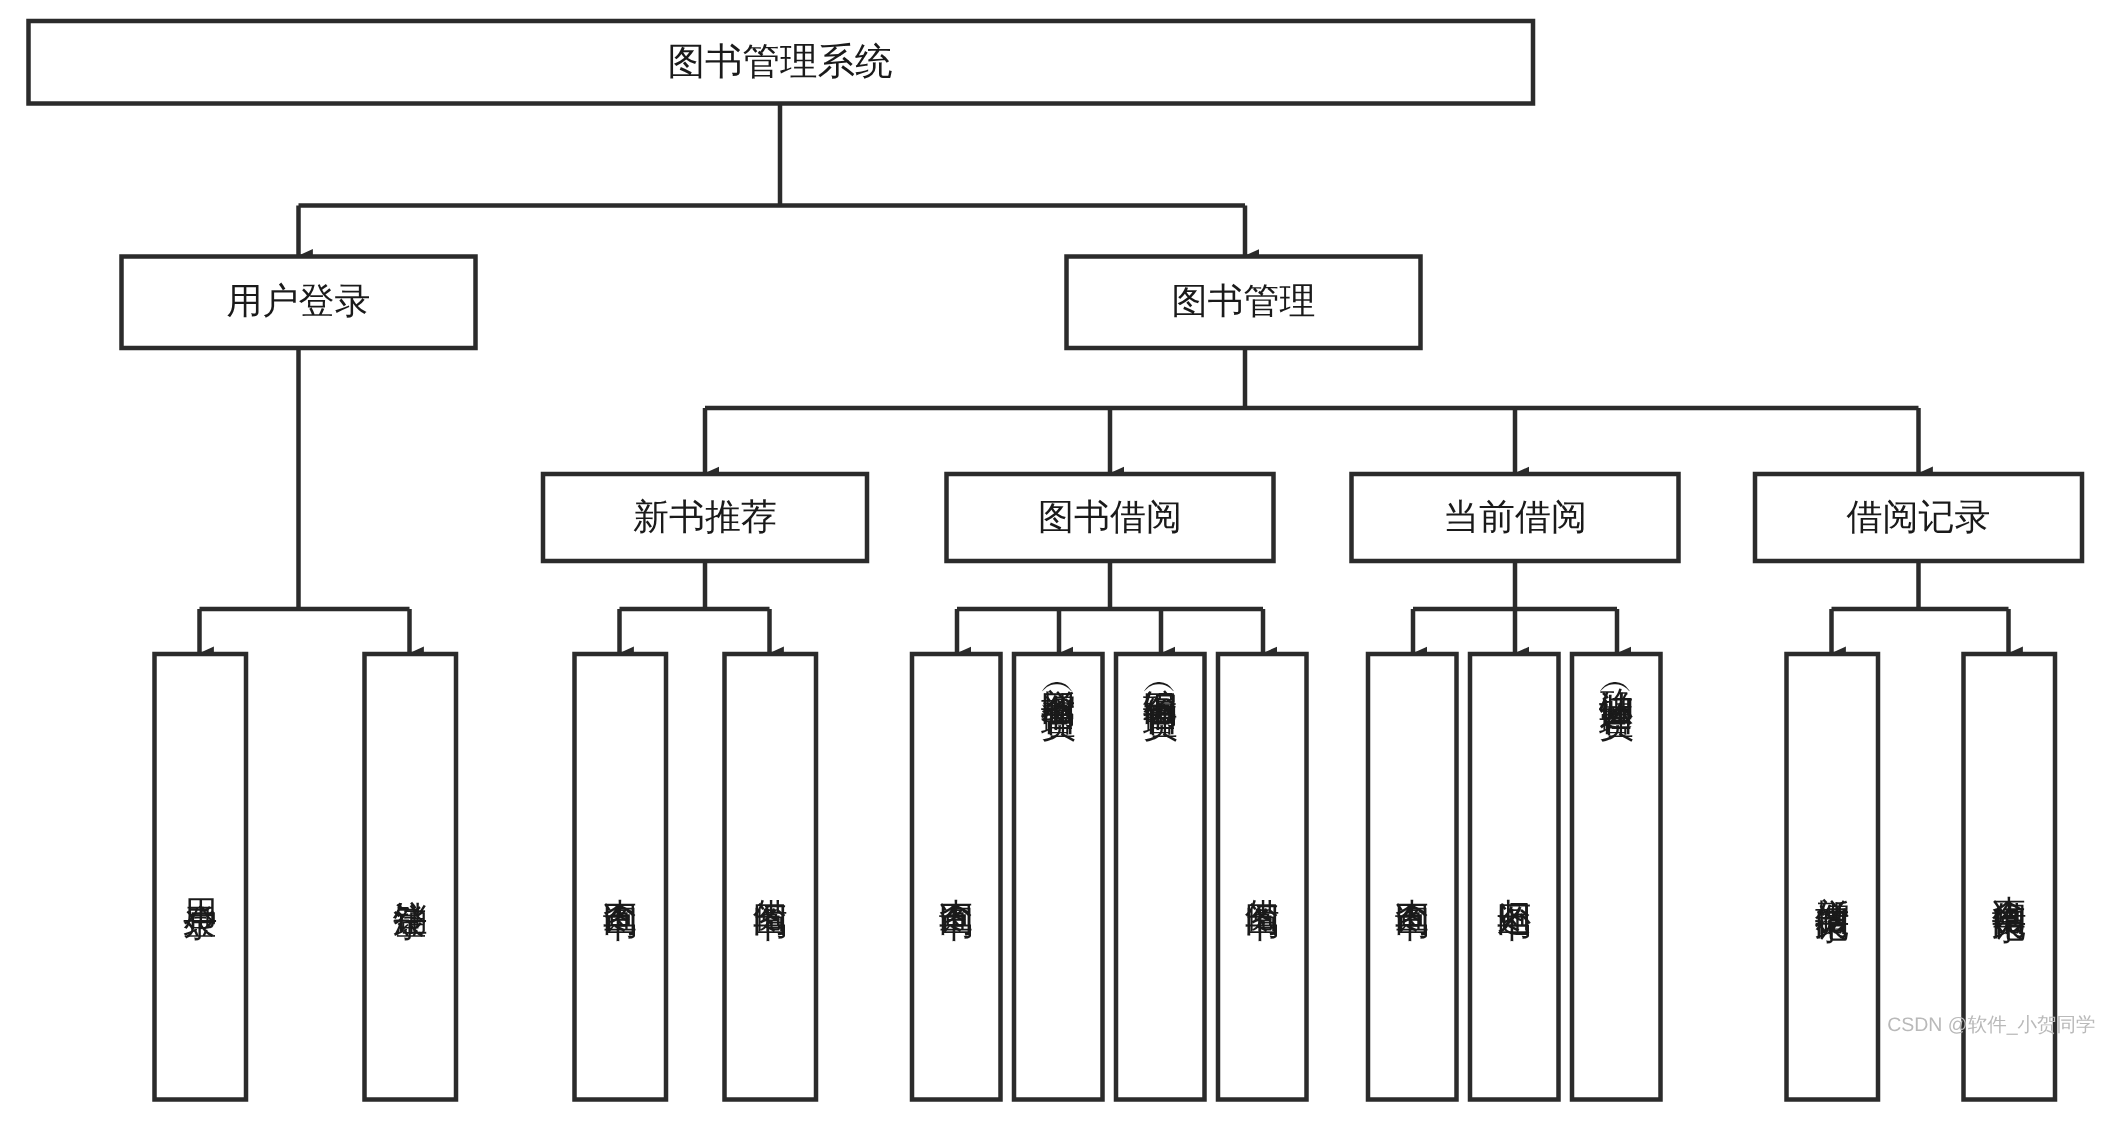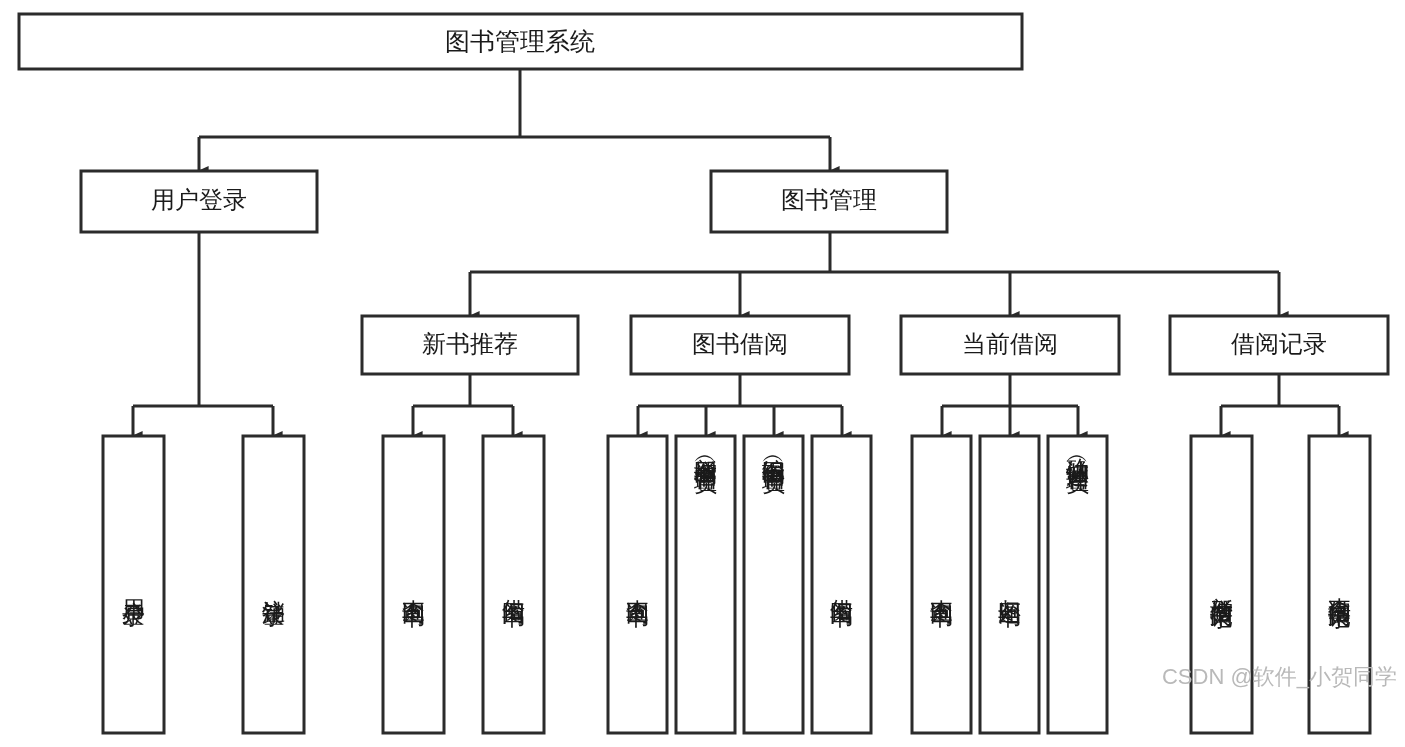--- a/index.html
+++ b/index.html
@@ -38,21 +38,21 @@
     line-height:1.0;
     color:#1a1a1a;
     white-space:nowrap;
     letter-spacing:2px;
   }
   .watermark{
     position:absolute;
     right:8px;
     bottom:6px;
     font-family:"Liberation Sans","DejaVu Sans",sans-serif;
-    font-size:22px;
+    font-size:13px;
     color:#b9b9b9;
     white-space:nowrap;
     pointer-events:none;
   }
 </style>
 </head>
 <body>
 
 <div id="diagram-root">
 

